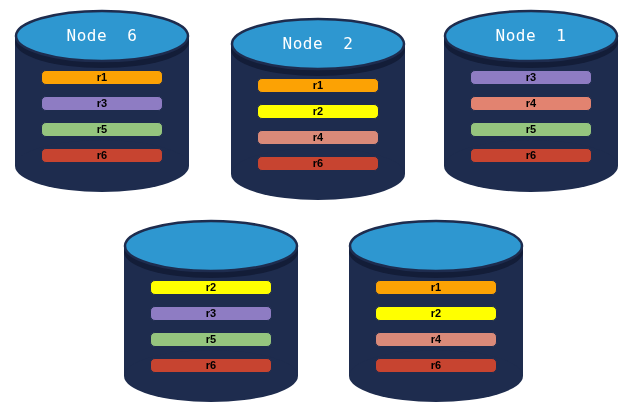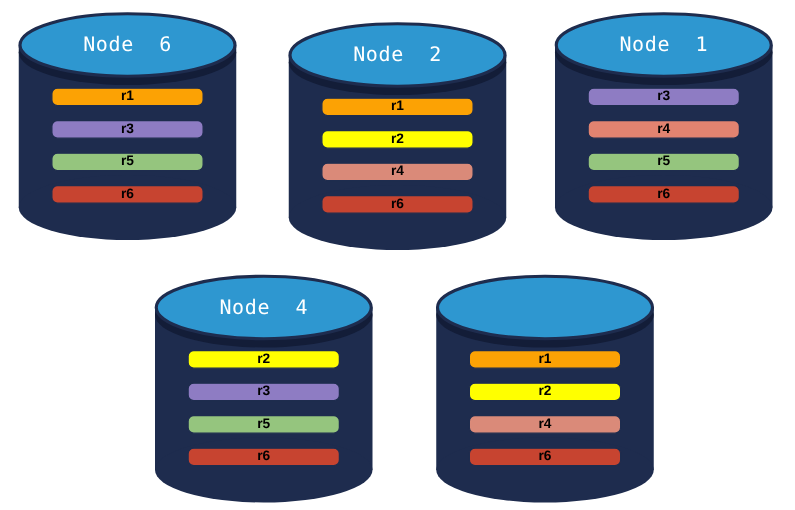--- a/index.html
+++ b/index.html
@@ -149,21 +149,20 @@
     </div>
   </div>
 
   <div class="node pos-n4">
     <svg class="cyl" viewBox="0 0 178 184" aria-hidden="true">
       <rect x="2" y="27" width="174" height="130" fill="var(--cyl-body)"></rect>
       <ellipse cx="89" cy="157" rx="87" ry="26" fill="var(--cyl-body)"></ellipse>
       <ellipse cx="89" cy="33" rx="87" ry="26" fill="var(--cyl-shadow)"></ellipse>
       <ellipse cx="89" cy="27" rx="86" ry="25" fill="var(--cyl-top)" stroke="var(--cyl-body)" stroke-width="2.5"></ellipse>
     </svg>
-    <div class="node-title">Node  4</div>
     <div class="bars">
       <div class="bar" style="background-color: rgb(255, 255, 0);">
           <span>r2</span>
         </div>
       <div class="bar" style="background-color: rgb(142, 124, 195);">
           <span>r3</span>
         </div>
       <div class="bar" style="background-color: rgb(149, 197, 126);">
           <span>r5</span>
         </div>

